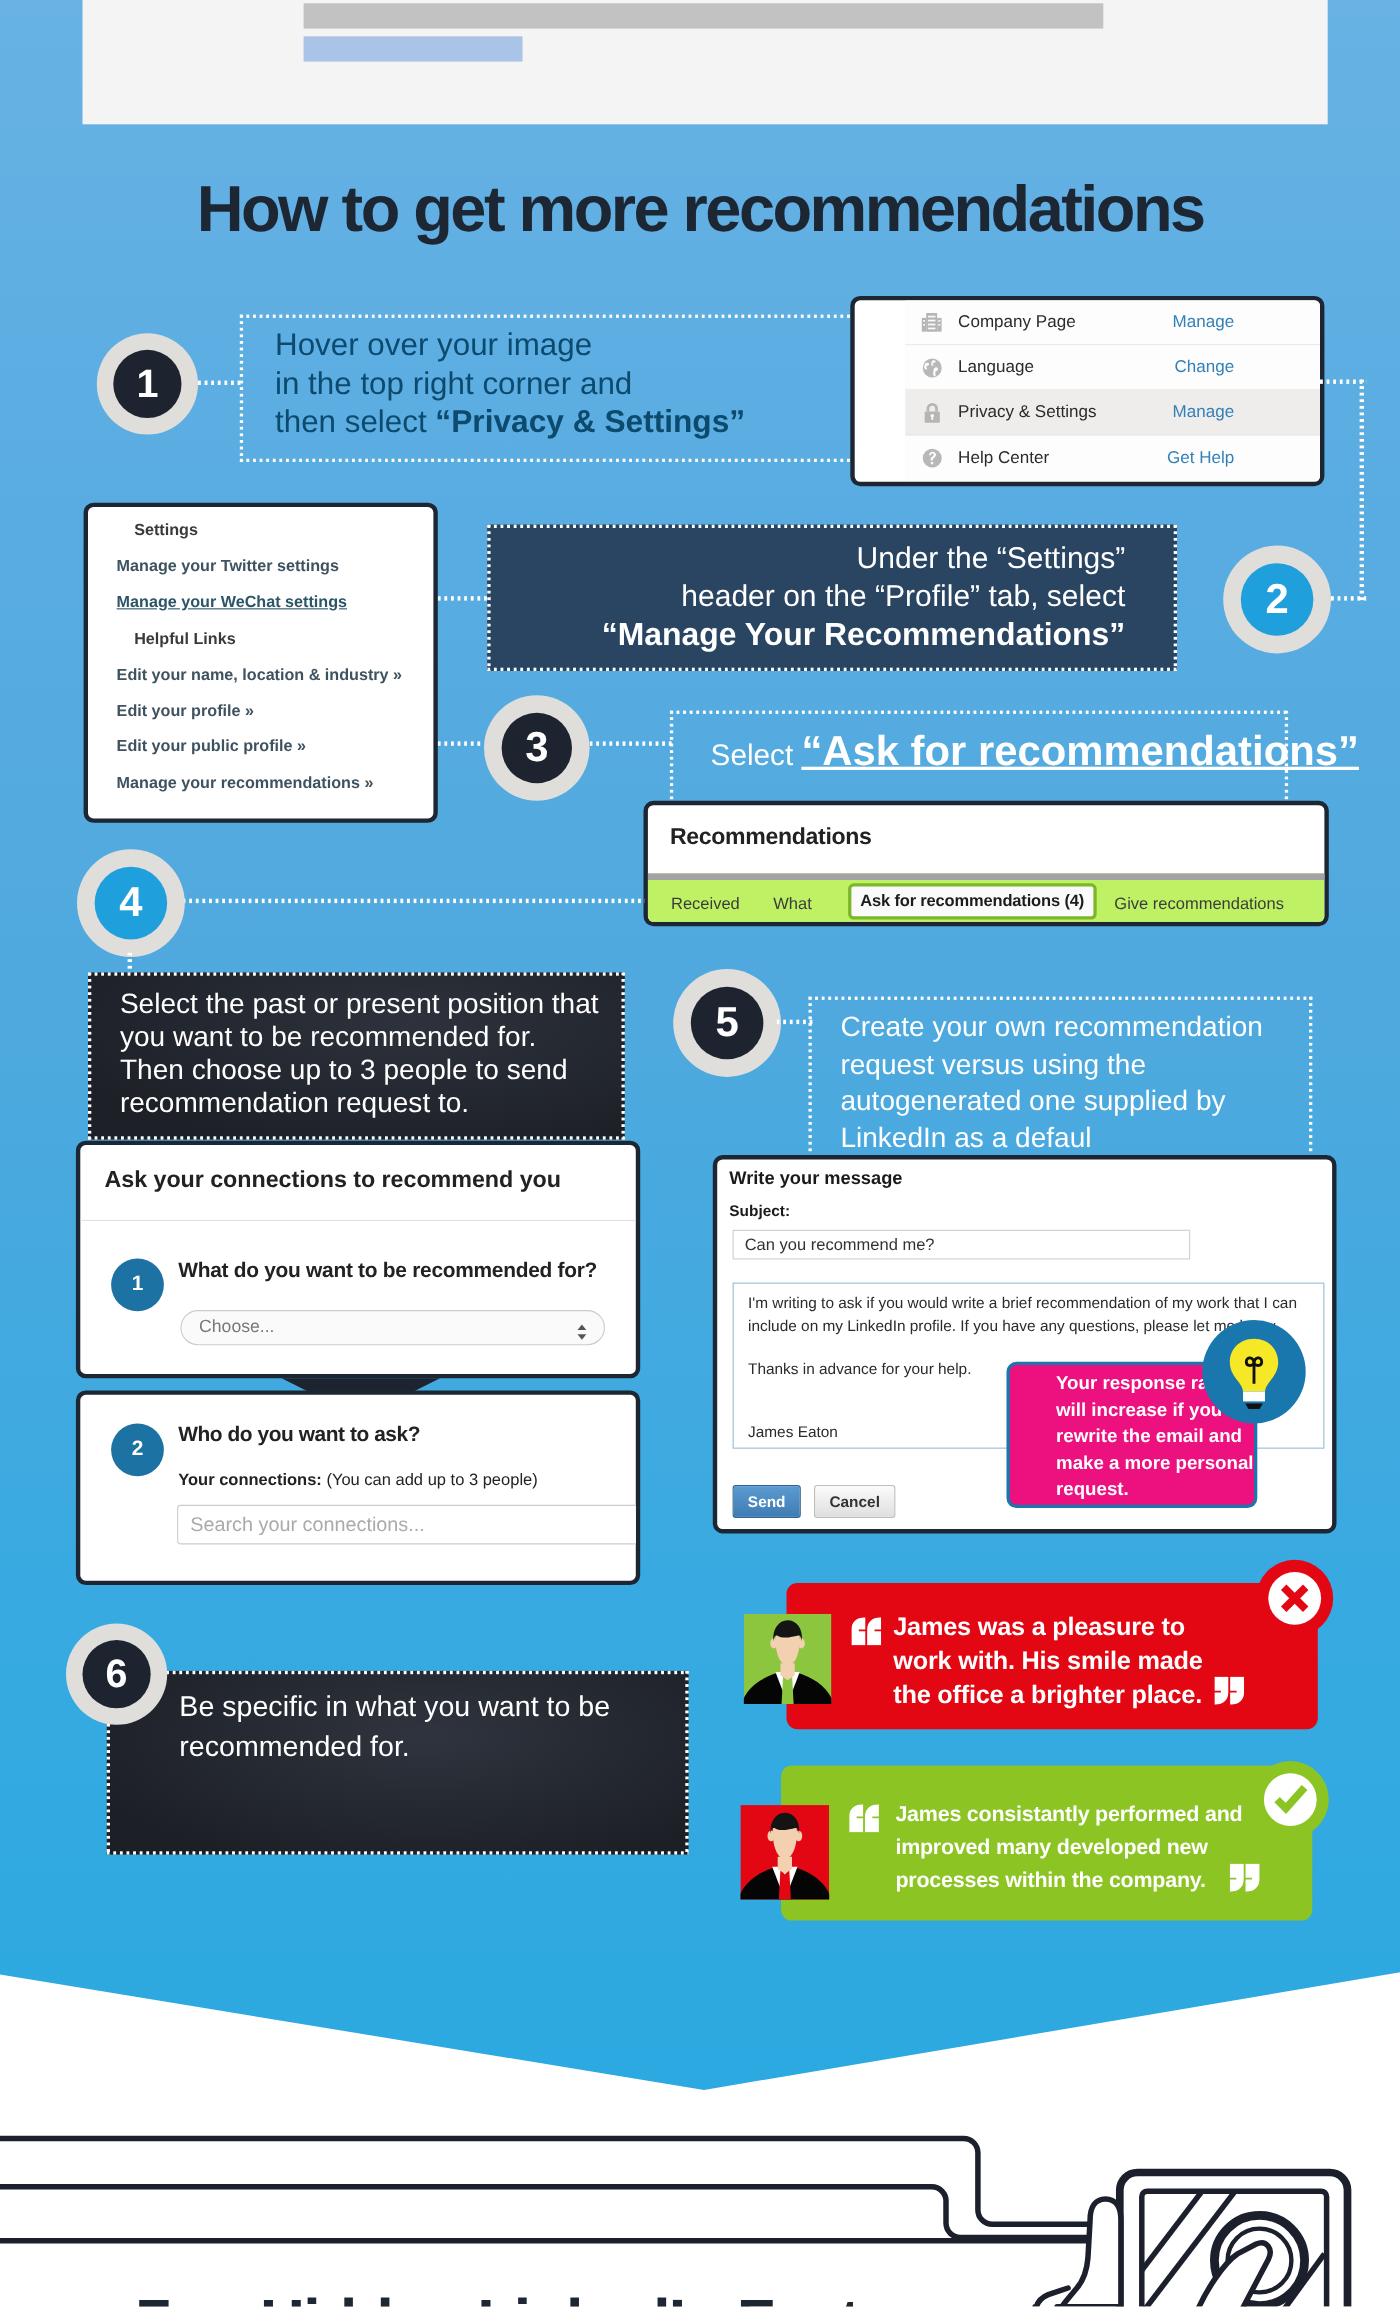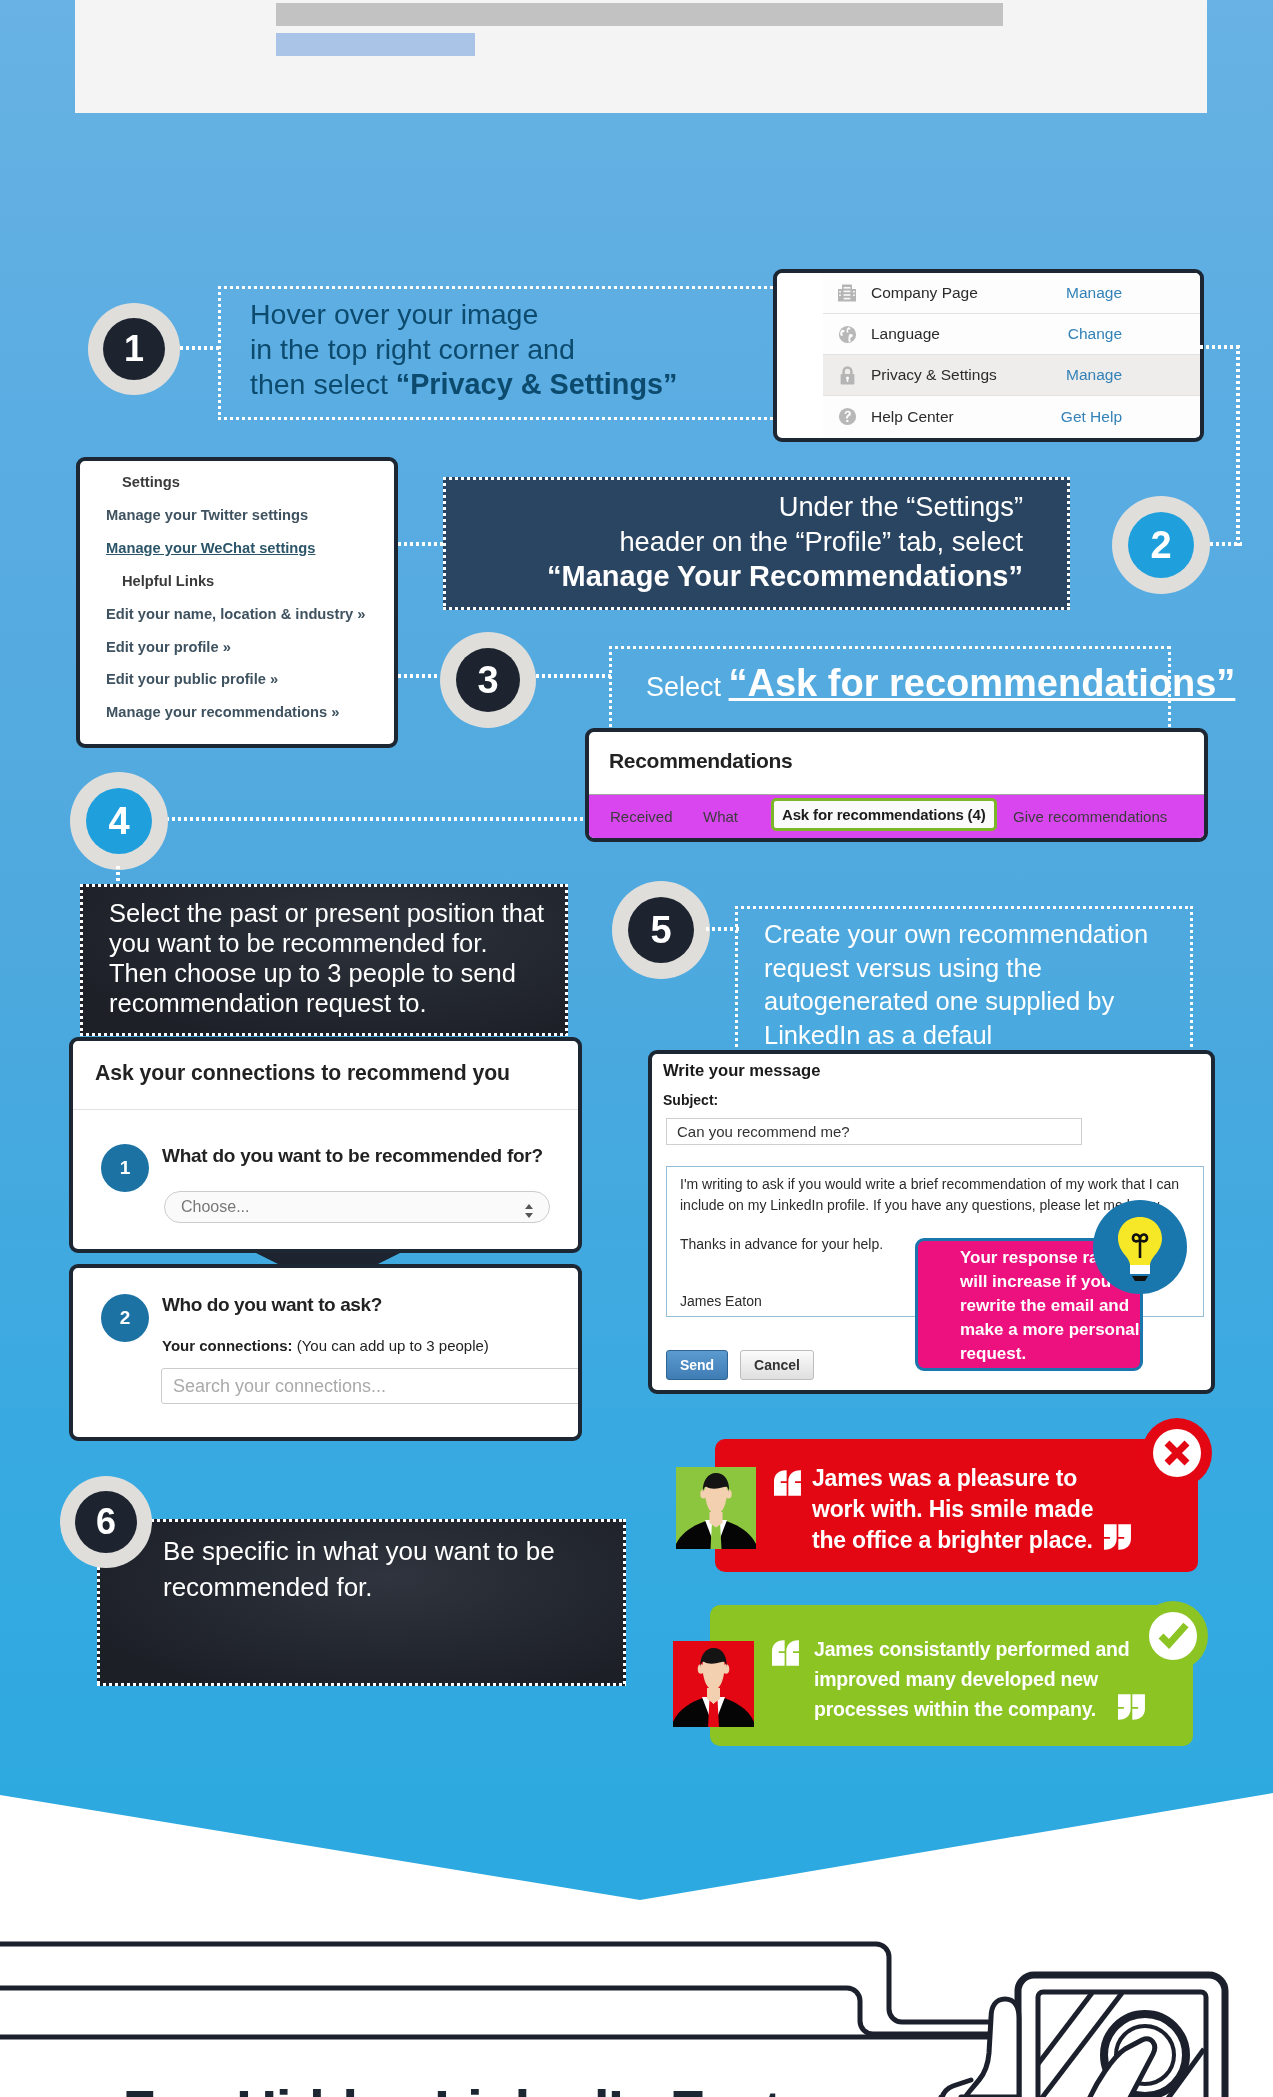--- a/index.html
+++ b/index.html
@@ -100,22 +100,22 @@
   #badge3{left:440px;top:632px;width:96px;height:96px;}
   #badge3 .inner{width:64px;height:64px;font-size:38px;}
   #s3box{left:609px;top:646px;width:562px;height:86px;}
   #s3txt{left:646px;top:665px;width:520px;font-size:27px;line-height:36px;white-space:nowrap;}
   #s3txt b{font-size:38px;text-decoration:underline;}
 
   
   #reccard{left:585px;top:728px;width:623px;height:114px;}
   #recttl{position:absolute;left:20px;top:17px;font-size:21px;font-weight:bold;color:#222;
     letter-spacing:-0.3px;}
-  #rectabs{position:absolute;left:0;top:62px;width:100%;height:44px;background:#d946ef;
-    border-top:1px solid #a3a3a3;}
+  #rectabs{position:absolute;left:0;top:62px;width:100%;height:44px;background:#bef264;
+    border-top:6px solid #a3a3a3;}
   .rtab{position:absolute;font-size:15px;color:#3c3c3c;font-family:"Liberation Sans",sans-serif;
     top:13px;white-space:nowrap;}
   .rtab.sel{border:3px solid #7cb729;border-radius:5px;padding:5px 8px;color:#1c1c1c;
     background:#fafafa;top:3px;font-weight:600;letter-spacing:-0.15px;}
 
   
   #badge4{left:70px;top:772px;width:98px;height:98px;}
   #badge4 .inner{width:66px;height:66px;font-size:38px;}
   #s4box{position:absolute;left:80px;top:884px;width:488px;height:152px;
     box-sizing:border-box;
@@ -233,20 +233,21 @@
 </style>
 </head>
 <body>
 
 <div id="page">
   <div id="bluewrap"></div>
   <div id="topstrip">
     <div id="bar-gray"></div>
     <div id="bar-blue"></div>
   </div>
+  <div id="title">How to get more recommendations</div>
 
   <div class="dotbox" id="s1box"></div>
   <div class="step-text" id="s1txt">
     <span>Hover over your image</span><br>
     <span>in the top right corner and</span><br>
     <span>then select </span><b>“Privacy &amp; Settings”</b>
   </div>
   <div class="dotline" id="s1dash"></div>
   <div class="badge dark" id="badge1">
     <div class="inner">1</div>

